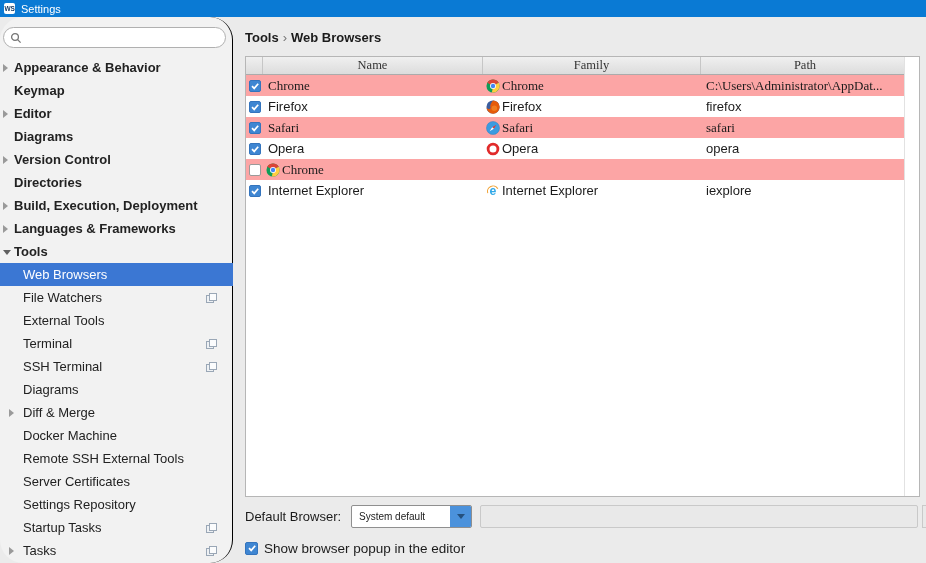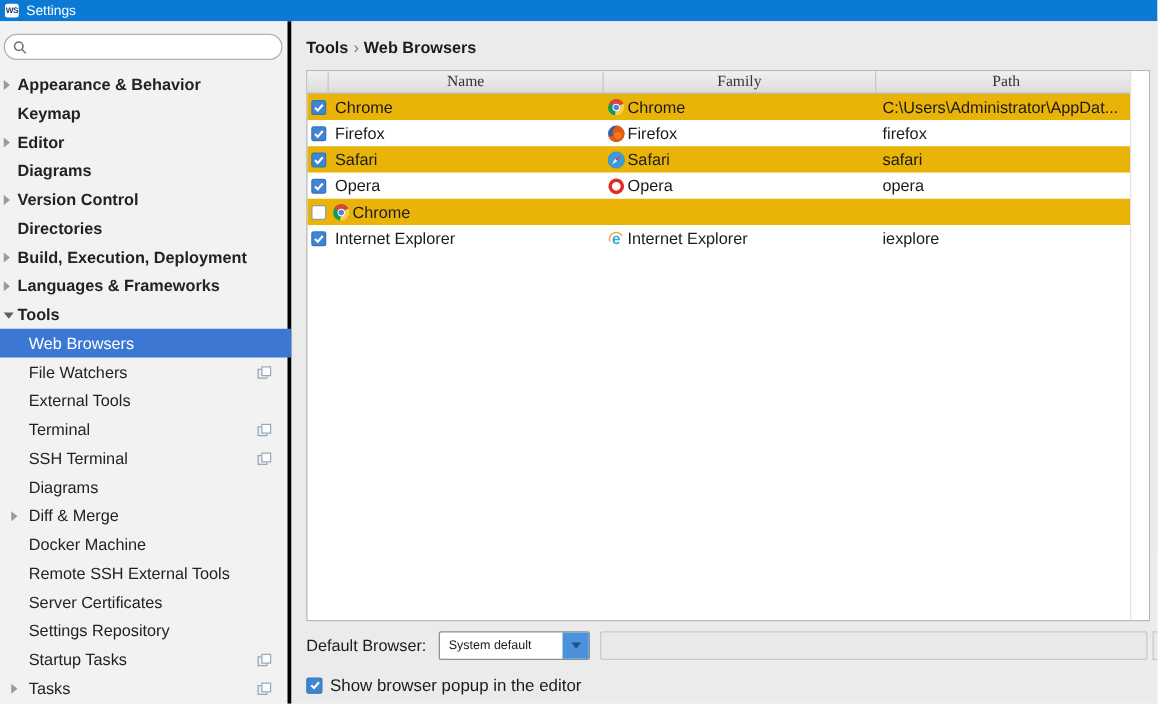--- a/index.html
+++ b/index.html
@@ -9,21 +9,21 @@
   
   .titlebar { position:absolute; left:0; top:0; width:926px; height:17px; background:#0a7ad4;
               display:flex; align-items:center; padding-left:4px; }
   .ws-icon { width:11px; height:11px; background:#fff; border-radius:2px; display:flex;
              align-items:center; justify-content:center; font-size:6.5px; font-weight:bold;
              color:#10355f; letter-spacing:-0.3px; }
   .win-title { color:#fff; font-size:11px; margin-left:6px; }
 
   
   .sidebar { position:absolute; left:0; top:17px; width:233px; height:546px; background:#f2f2f2;
-             border-right:3px solid #000000; }
+             border-right:1px solid #000000;border-radius:23px; }
   .search-box { position:absolute; left:3px; top:10px; width:223px; height:21px; background:#fff;
                 border:1px solid #b0b0b0; border-radius:11px; display:flex; align-items:center; }
   .search-box svg { margin-left:6px; flex:0 0 auto; }
   .search-input { border:none; outline:none; background:transparent; flex:1; height:17px;
                   font-size:12px; padding:0 6px 0 3px; font-family:"Liberation Sans",sans-serif; }
   .tree { position:absolute; left:0; top:39px; width:233px; }
   .titem { position:relative; height:23px; line-height:23px; font-size:13px; color:#222;
            cursor:default; white-space:nowrap; }
   .titem.top .tlbl { padding-left:14px; font-weight:bold; }
   .titem.sub .tlbl { padding-left:23px; }
@@ -49,21 +49,21 @@
 
   .table-panel { position:absolute; left:11px; top:39px; width:675px; height:441px;
                  background:#fff; border:1px solid #b6b6b6; }
   .scroll-strip { position:absolute; right:0; top:0; bottom:0; width:15px; background:#fff;
                   border-left:1px solid #e2e2e2; }
   .thead { display:flex; width:658px; height:18px; background:linear-gradient(#f0f0f0,#dcdcdc);
            border-bottom:1px solid #ababab; font-size:12.5px; color:#333;font-family:Liberation Serif, serif; }
   .thead .hc { line-height:17px; text-align:center; border-right:1px solid #c6c6c6; }
   .thead .hc:nth-child(4) { border-right:none; }
   .trow { display:flex; width:658px; height:21px; align-items:center; font-size:13px; color:#1b1b1b; }
-  .trow.stripe { background:#eab308; }
+  .trow.stripe { background:#fca5a5;font-family:Liberation Serif, serif; }
   .c0 { width:17px; flex:0 0 17px; display:flex; justify-content:center; }
   .c1 { width:220px; flex:0 0 220px; padding-left:5px; }
   .c2 { width:218px; flex:0 0 218px; padding-left:3px; display:flex; align-items:center; gap:2px; }
   .c3 { flex:1; padding-left:5px; white-space:nowrap; overflow:hidden; }
   .hc.c0{padding-left:0} .hc.c1,.hc.c2{padding-left:0; display:block;}
 
   .cb { width:12px; height:12px; border-radius:2px; display:inline-flex; align-items:center;
         justify-content:center; }
   .cb.on { background:#3f86d2; border:1px solid #3474bd; }
   .cb.off { background:#fff; border:1px solid #9a9a9a; }

